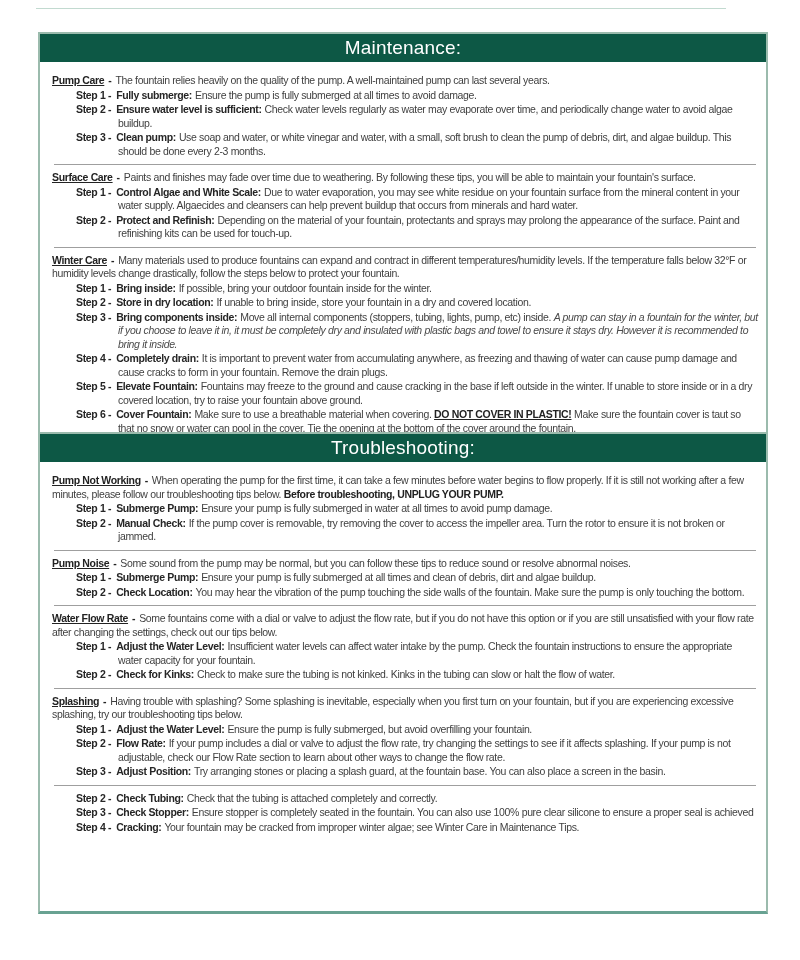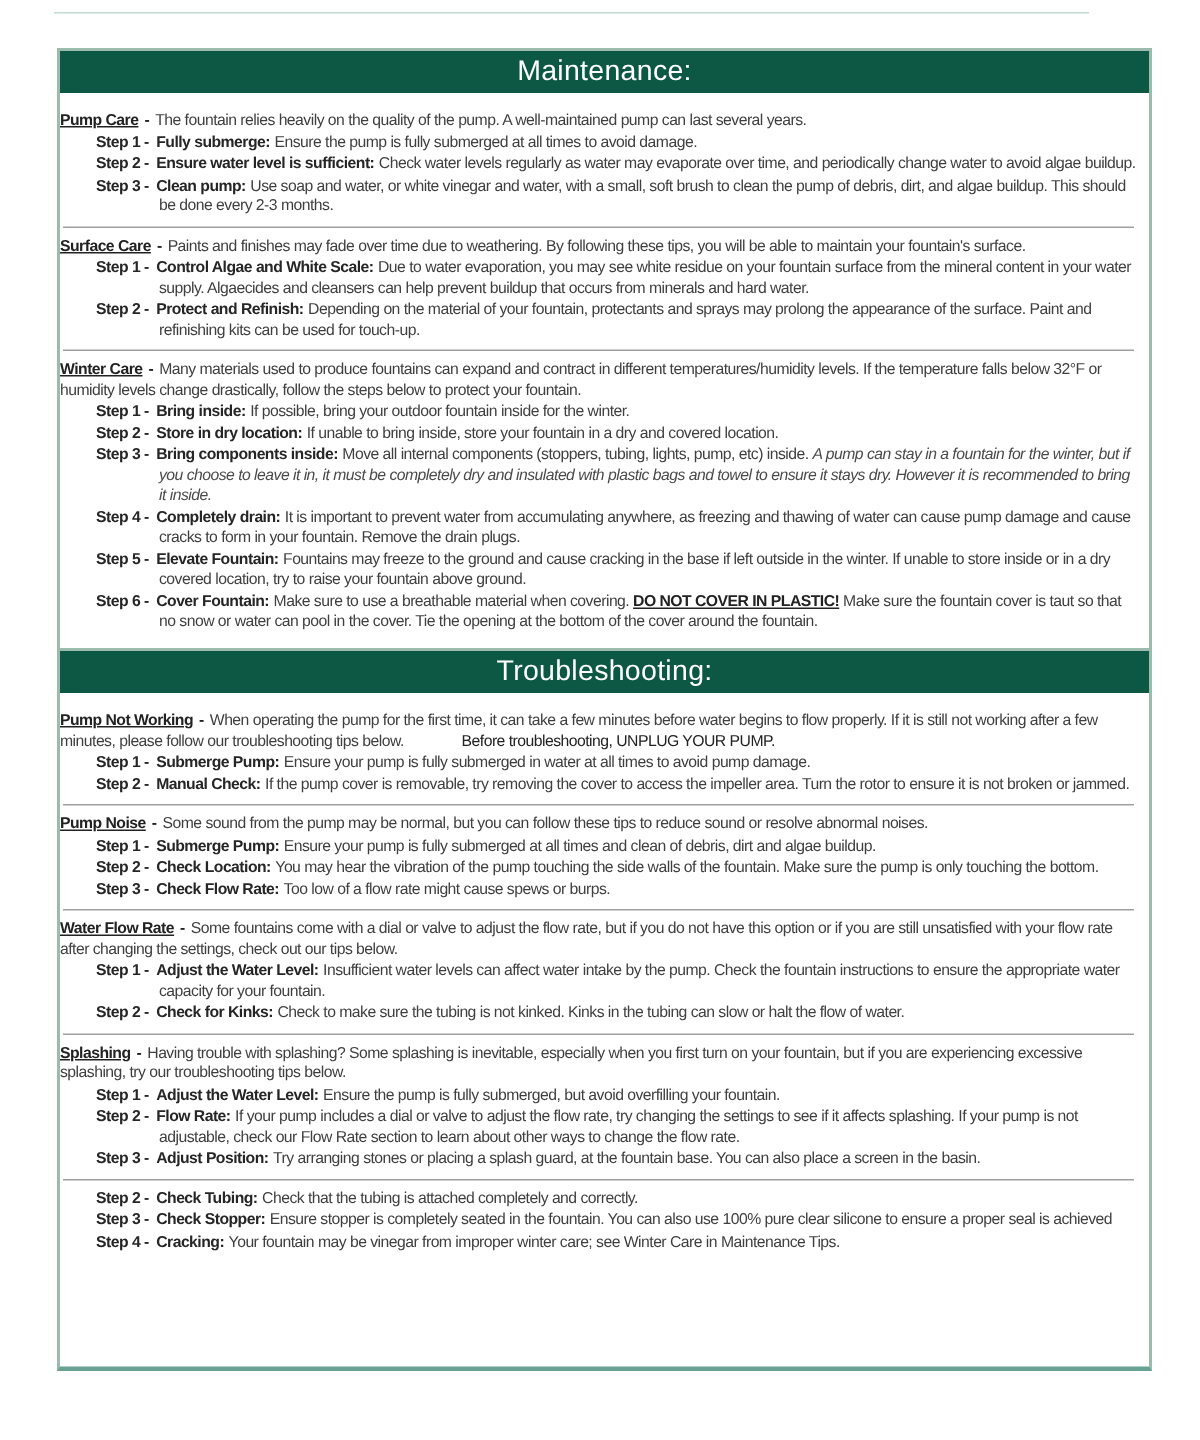--- a/index.html
+++ b/index.html
@@ -36,21 +36,21 @@
     height: 28px;
     background: #0d5845;
     color: #ffffff;
     display: flex;
     align-items: center;
     justify-content: center;
     font-size: 19px;
     letter-spacing: 0.2px;
   }
   .box-body {
-    padding: 12px 8px 8px 0;
+    padding: 12px 8px 8px 12px;
     font-size: 10.5px;
     line-height: 13.5px;
     letter-spacing: -0.35px;
   }
   .group-intro { margin: 0; }
   .group-heading {
     font-weight: bold;
     color: #222222;
     text-decoration: underline;
     margin-right: 4px;
@@ -59,21 +59,21 @@
   .step {
     margin: 1px 0 0 0;
     padding-left: 66px;
     text-indent: -42px;
   }
   .step-label { font-weight: bold; color: #262626; margin-right: 5px; }
   .step-name { font-weight: bold; color: #262626; margin-right: 3px; }
   .step-text { color: #3f3f3f; }
   .step-italic { font-style: italic; color: #4a4a4a; }
   .step-bold { font-weight: bold; color: #222222; text-decoration: underline; }
-  .intro-bold { font-weight: normal; color: #222222; margin-left: 36px; }
+  .intro-bold { font-weight: bold; color: #222222; }
   hr.group-sep {
     border: 0;
     border-top: 1px solid #9f9f9f;
     margin: 6px 2px 6px 2px;
   }
 </style>
 </head>
 <body>
 
 <div class="page">
@@ -126,21 +126,20 @@
         <p class="step"><span class="step-label">Step 1 -</span><span class="step-name">Submerge Pump:</span><span class="step-text">Ensure your pump is fully submerged in water at all times to avoid pump damage.</span></p>
         <p class="step"><span class="step-label">Step 2 -</span><span class="step-name">Manual Check:</span><span class="step-text">If the pump cover is removable, try removing the cover to access the impeller area. Turn the rotor to ensure it is not broken or jammed.</span></p>
       </section>
 
       <hr class="group-sep">
 
       <section>
         <p class="group-intro"><span class="group-heading">Pump Noise</span><span class="dash">-</span><span class="intro-text">Some sound from the pump may be normal, but you can follow these tips to reduce sound or resolve abnormal noises.</span></p>
         <p class="step"><span class="step-label">Step 1 -</span><span class="step-name">Submerge Pump:</span><span class="step-text">Ensure your pump is fully submerged at all times and clean of debris, dirt and algae buildup.</span></p>
         <p class="step"><span class="step-label">Step 2 -</span><span class="step-name">Check Location:</span><span class="step-text">You may hear the vibration of the pump touching the side walls of the fountain. Make sure the pump is only touching the bottom.</span></p>
-        <p class="step"><span class="step-label">Step 3 -</span><span class="step-name">Check Flow Rate:</span><span class="step-text">Too low of a flow rate might cause spews or burps.</span></p>
       </section>
 
       <hr class="group-sep">
 
       <section>
         <p class="group-intro"><span class="group-heading">Water Flow Rate</span><span class="dash">-</span><span class="intro-text">Some fountains come with a dial or valve to adjust the flow rate, but if you do not have this option or if you are still unsatisfied with your flow rate after changing the settings, check out our tips below.</span></p>
         <p class="step"><span class="step-label">Step 1 -</span><span class="step-name">Adjust the Water Level:</span><span class="step-text">Insufficient water levels can affect water intake by the pump. Check the fountain instructions to ensure the appropriate water capacity for your fountain.</span></p>
         <p class="step"><span class="step-label">Step 2 -</span><span class="step-name">Check for Kinks:</span><span class="step-text">Check to make sure the tubing is not kinked. Kinks in the tubing can slow or halt the flow of water.</span></p>
       </section>
 
@@ -151,18 +150,18 @@
         <p class="step"><span class="step-label">Step 1 -</span><span class="step-name">Adjust the Water Level:</span><span class="step-text">Ensure the pump is fully submerged, but avoid overfilling your fountain.</span></p>
         <p class="step"><span class="step-label">Step 2 -</span><span class="step-name">Flow Rate:</span><span class="step-text">If your pump includes a dial or valve to adjust the flow rate, try changing the settings to see if it affects splashing. If your pump is not adjustable, check our Flow Rate section to learn about other ways to change the flow rate.</span></p>
         <p class="step"><span class="step-label">Step 3 -</span><span class="step-name">Adjust Position:</span><span class="step-text">Try arranging stones or placing a splash guard, at the fountain base. You can also place a screen in the basin.</span></p>
       </section>
 
       <hr class="group-sep">
 
       <section>
         <p class="step"><span class="step-label">Step 2 -</span><span class="step-name">Check Tubing:</span><span class="step-text">Check that the tubing is attached completely and correctly.</span></p>
         <p class="step"><span class="step-label">Step 3 -</span><span class="step-name">Check Stopper:</span><span class="step-text">Ensure stopper is completely seated in the fountain. You can also use 100% pure clear silicone to ensure a proper seal is achieved</span></p>
-        <p class="step"><span class="step-label">Step 4 -</span><span class="step-name">Cracking:</span><span class="step-text">Your fountain may be vinegar from improper winter care; see Winter Care in Maintenance Tips.</span></p>
+        <p class="step"><span class="step-label">Step 4 -</span><span class="step-name">Cracking:</span><span class="step-text">Your fountain may be cracked from improper winter algae; see Winter Care in Maintenance Tips.</span></p>
       </section>
 
     </div>
   </section>
 </div>
 
 </body></html>

